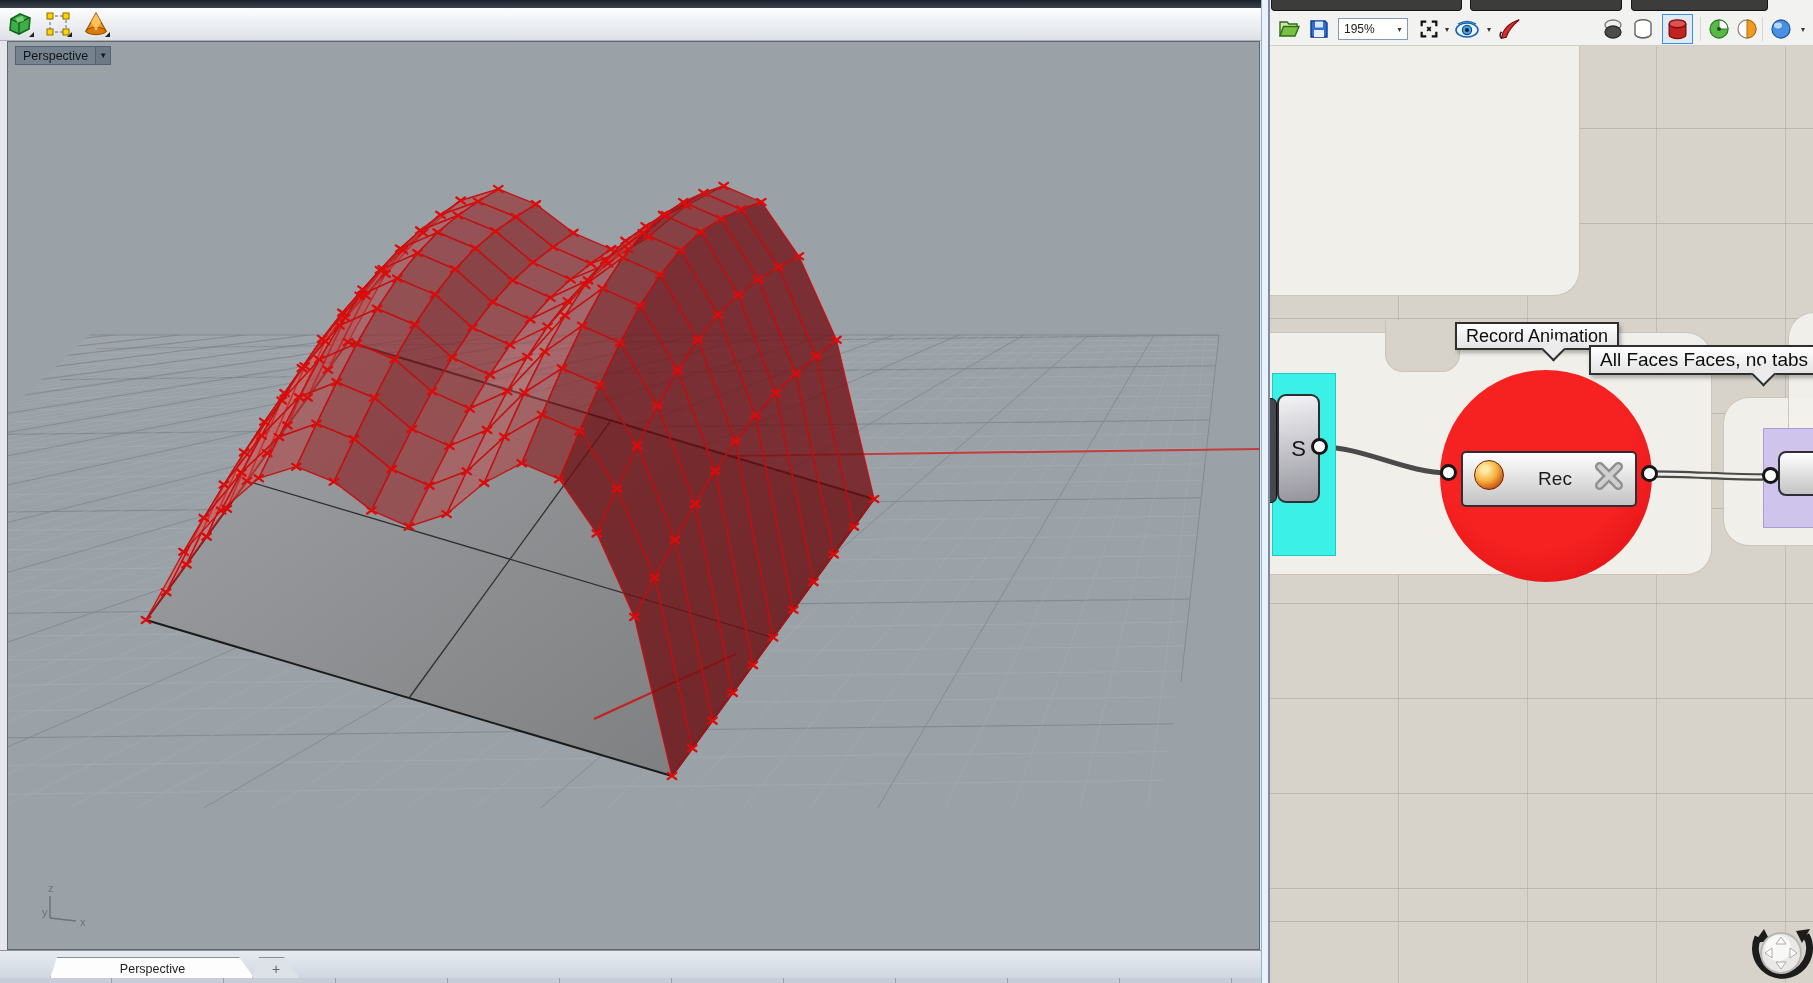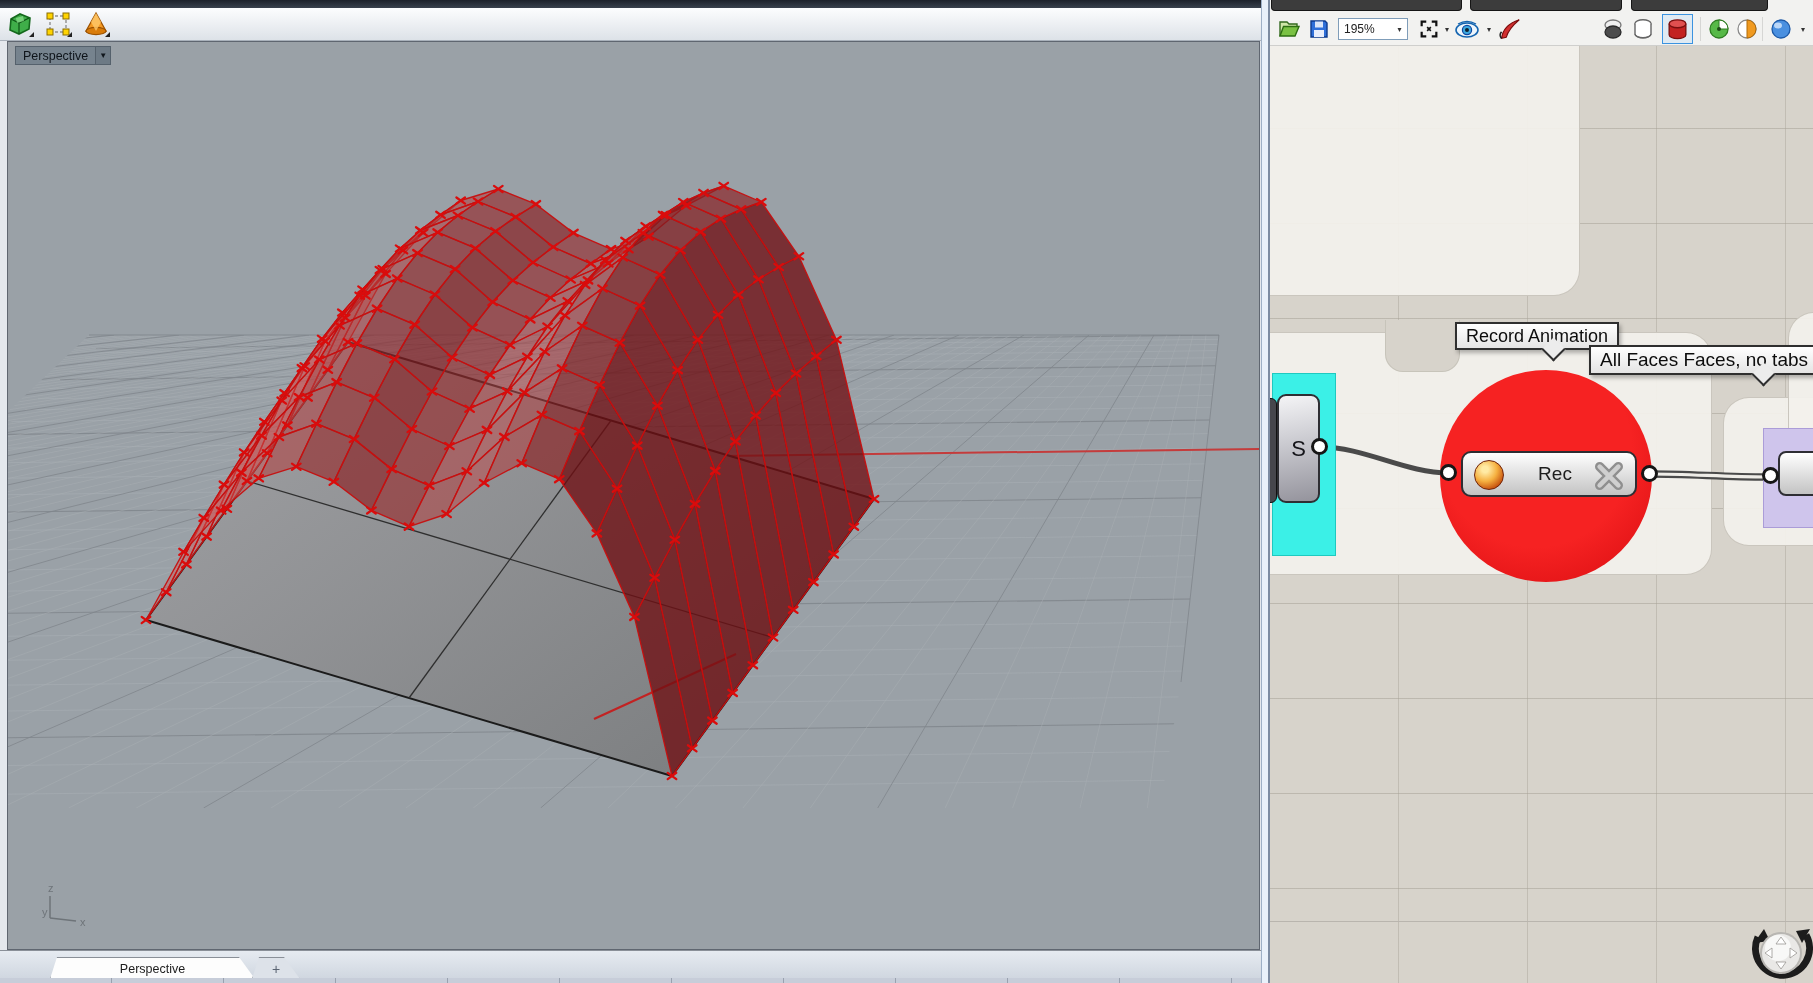--- a/index.html
+++ b/index.html
@@ -72,21 +72,21 @@
   svg.wires { position:absolute; left:0; top:0; z-index:3; }
 
   .sel-cyan { position:absolute; left:2px; top:327px; width:64px; height:183px;
     background:#3bf0e7; border:1px solid #1fc9c0; z-index:4; }
   .sliver { position:absolute; left:-6px; top:352px; width:13px; height:105px; background:#46464c;
     border:1px solid #111; border-radius:6px; z-index:4; }
   .cap { background:linear-gradient(170deg,#f4f4f6 0%,#c9c9cf 45%,#94939c 100%);
     border:2px solid #2e2e33; border-radius:9px; z-index:4; position:absolute; }
   .s-cap { left:7px; top:348px; width:43px; height:109px; display:flex; align-items:center;
     justify-content:center; font-size:22px; color:#15151a; }
-  .rec-cap { left:191px; top:405px; width:176px; height:46px; border-radius:10px;
+  .rec-cap { left:191px; top:405px; width:176px; height:56px; border-radius:5px;
     background:linear-gradient(#ffffff, #c3c3c3); display:flex; align-items:center; }
   .rec-ball { position:absolute; left:11px; top:7px; width:30px; height:30px; border-radius:50%;
     background:radial-gradient(circle at 36% 30%, #ffeaa4 12%, #f5b040 45%, #c34a0a 80%, #8a1c02 100%);
     border:1px solid #70240a; }
   .rec-lbl { position:absolute; left:52px; width:80px; text-align:center; font-size:19px; color:#1c1c1c; }
   .rec-x { position:absolute; right:10px; top:7px; width:32px; height:32px; }
   .sel-purple { position:absolute; left:493px; top:382px; width:60px; height:100px;
     background:#cfc5ec; border:1px solid #ab9cd8; z-index:4; }
   .r-cap { left:508px; top:405px; width:46px; height:45px; border-radius:8px 0 0 8px;
     background:linear-gradient(#ffffff,#c3c3c3); }

